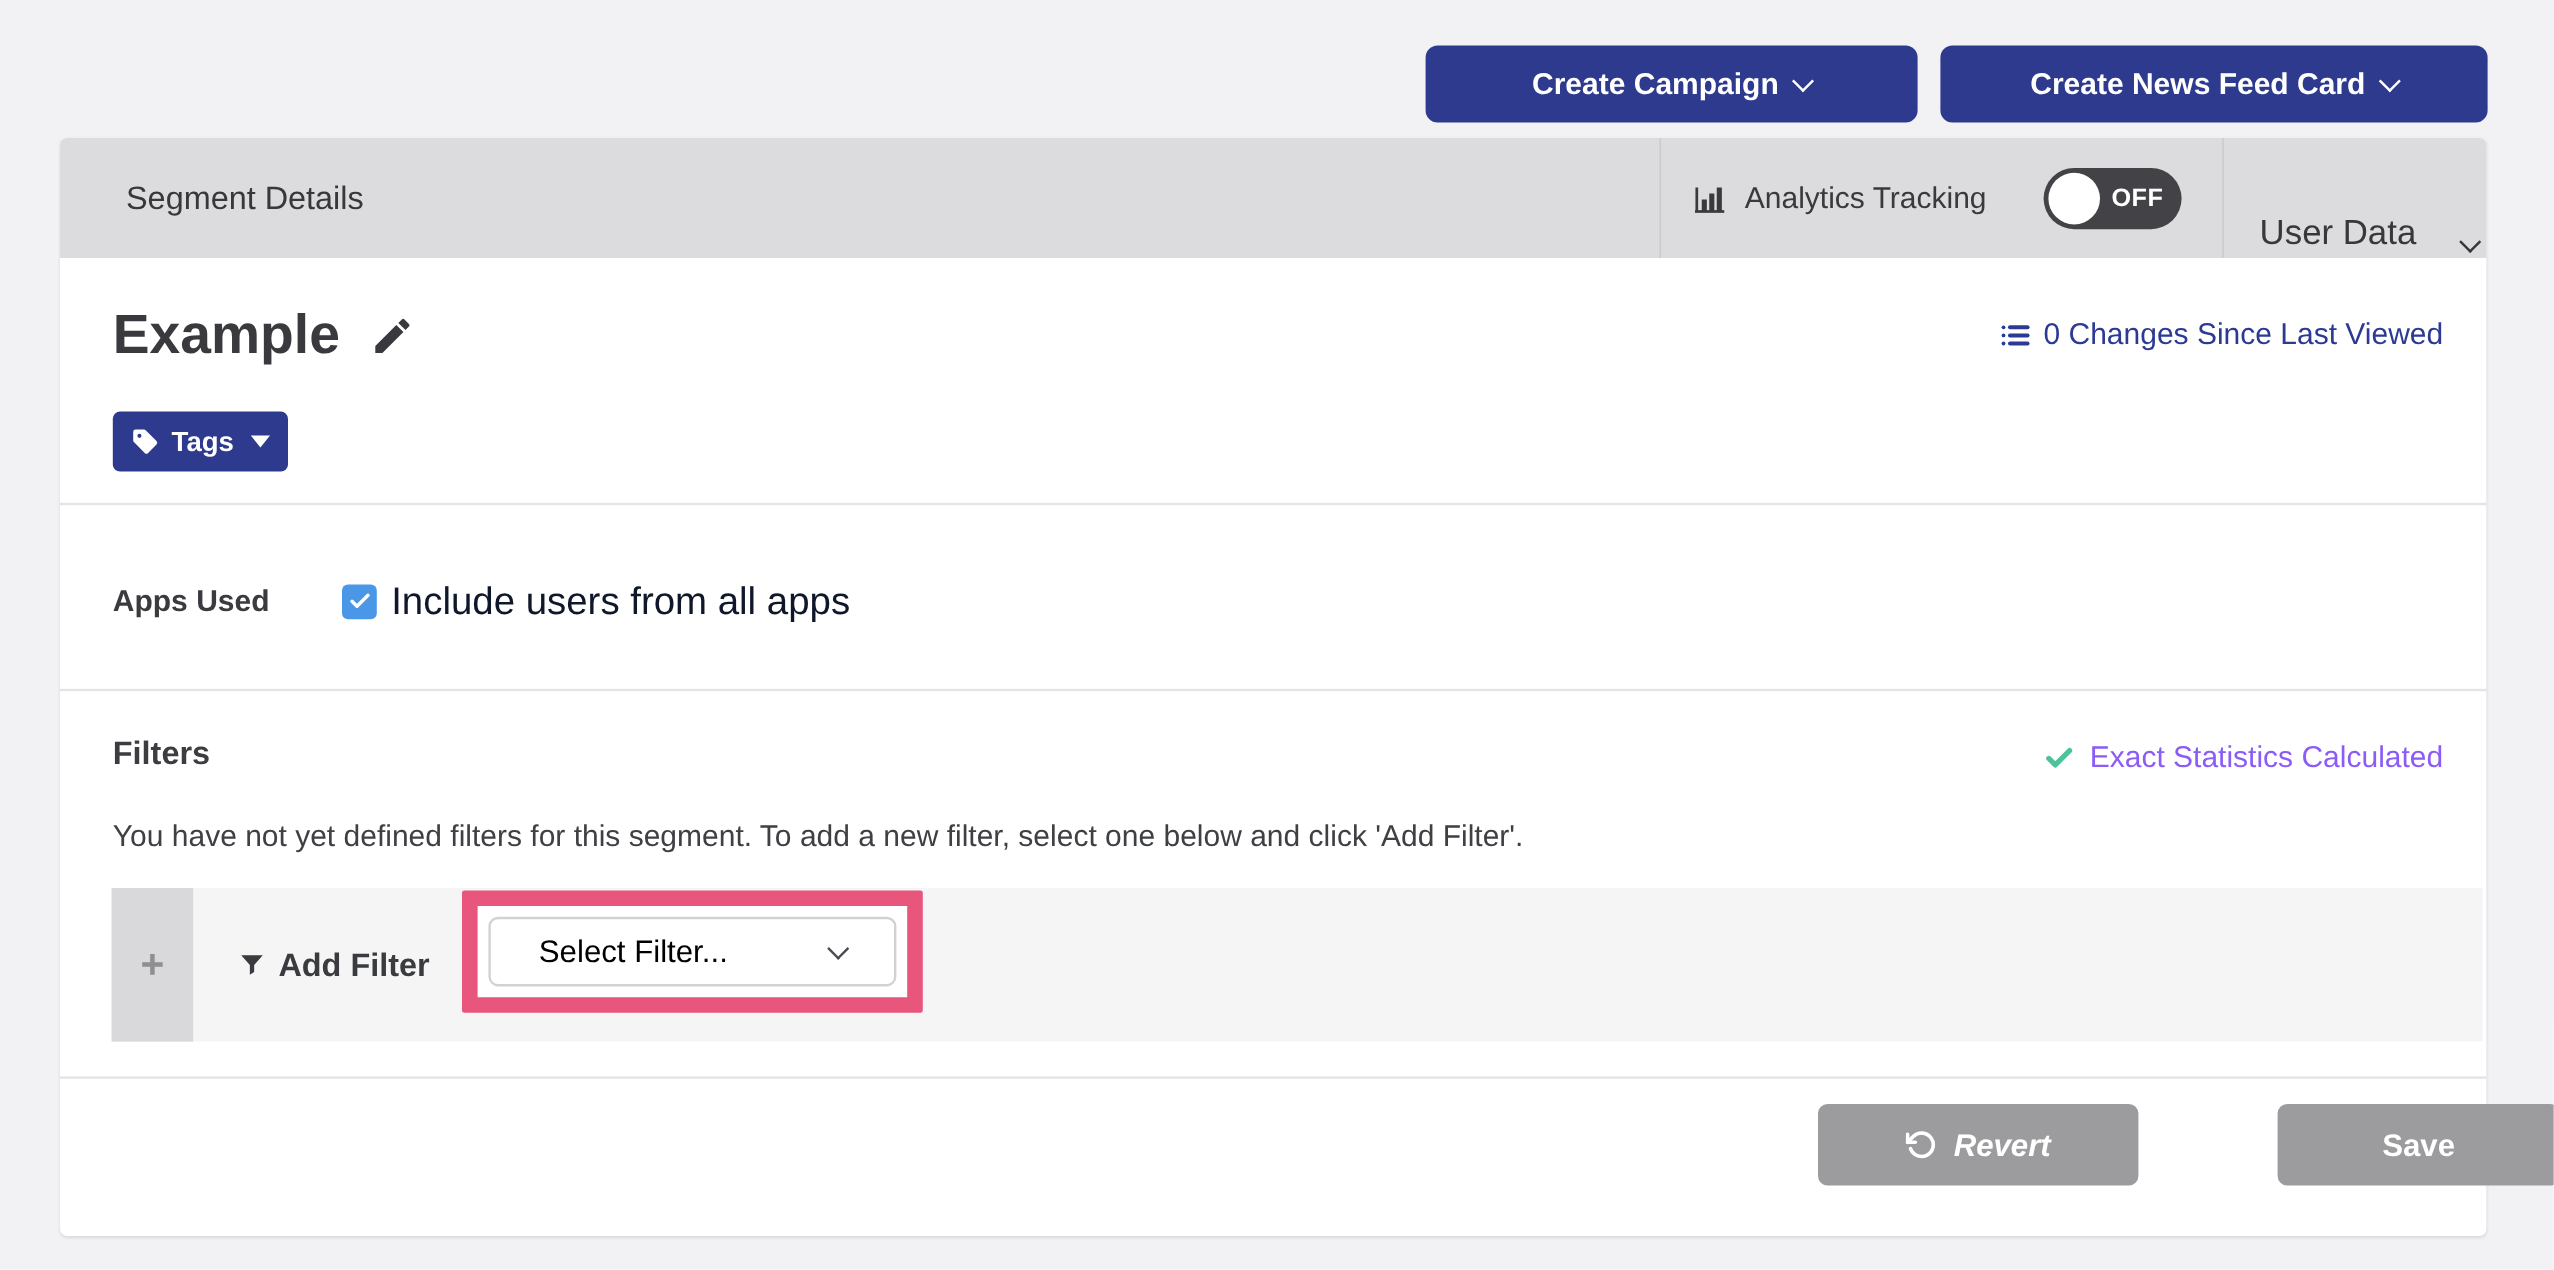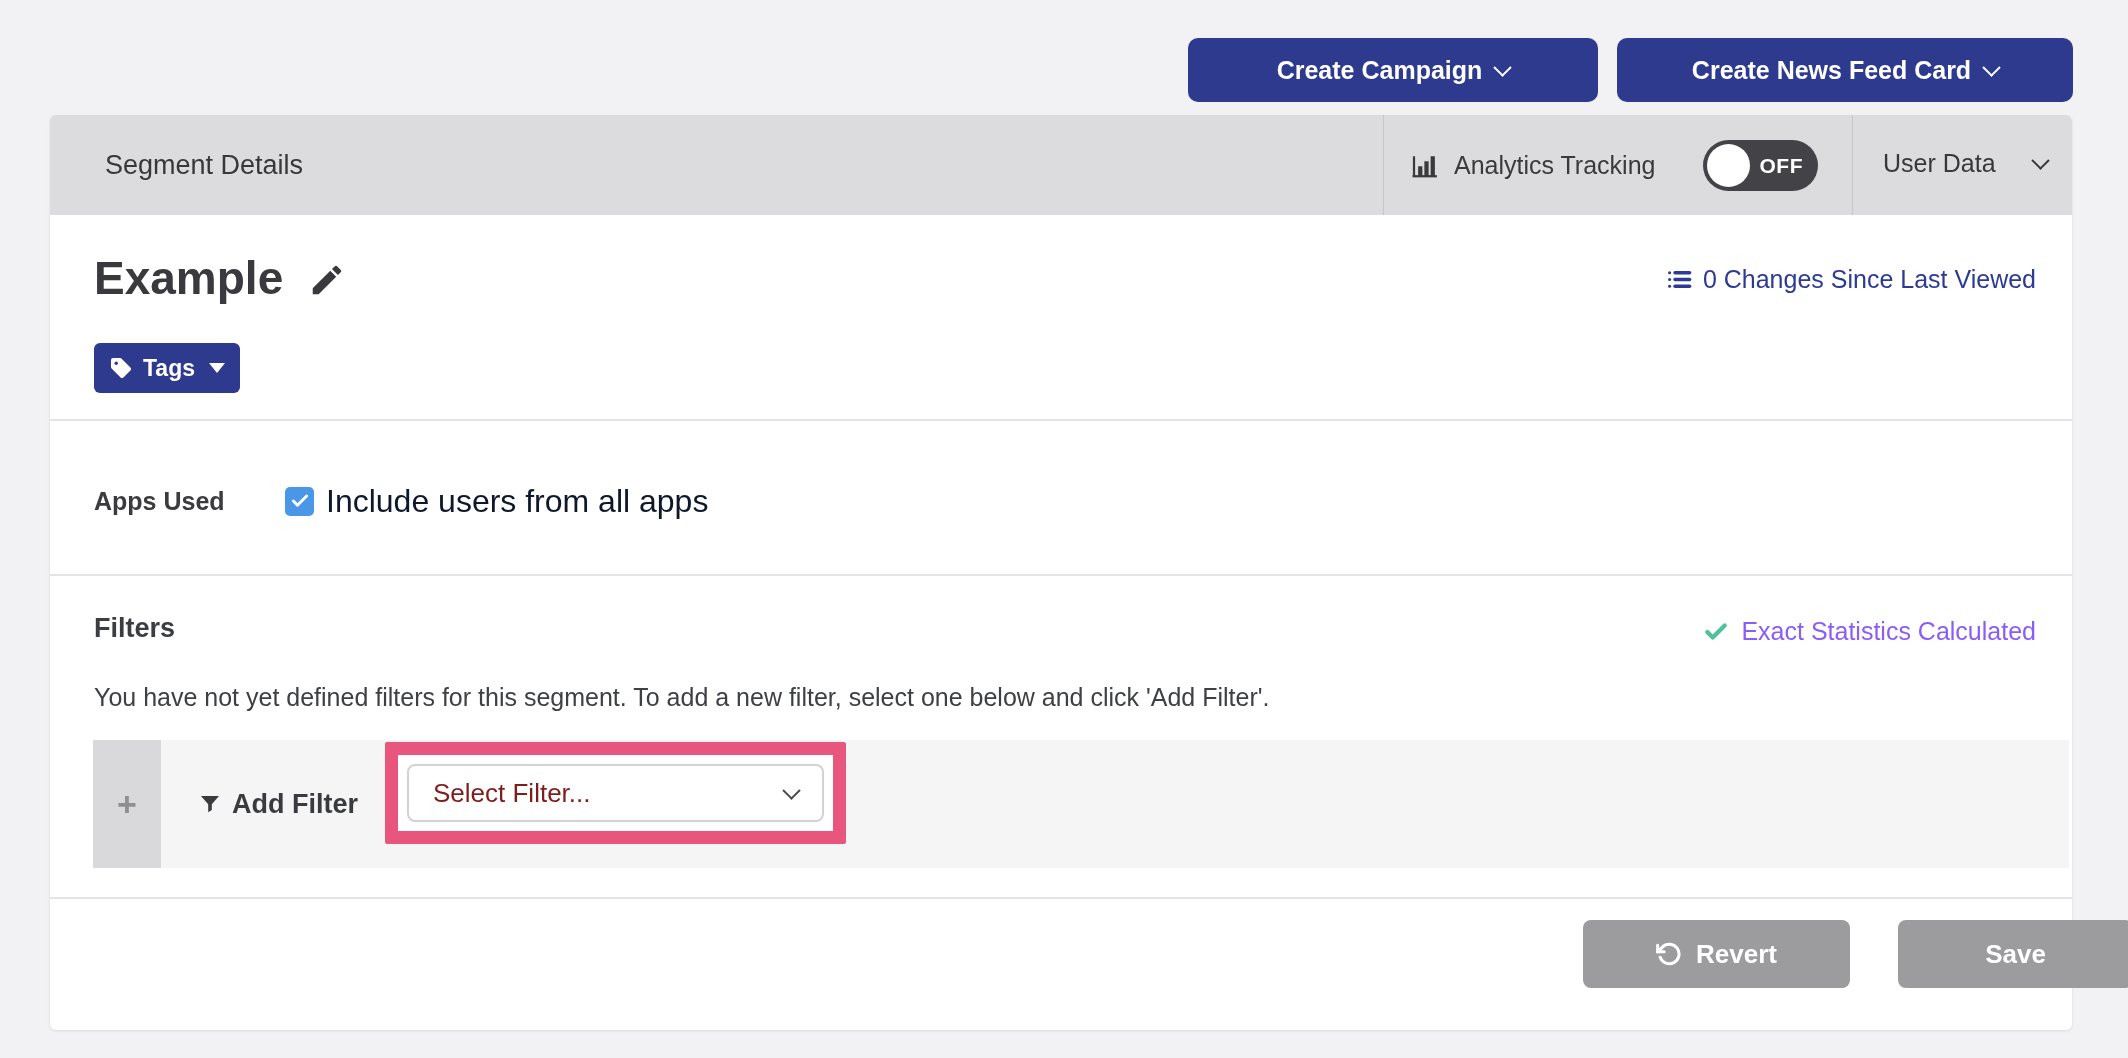--- a/index.html
+++ b/index.html
@@ -66,22 +66,22 @@
     position:absolute; left:4px; top:4px; width:43px; height:43px;
     background:#fff; border-radius:50%;
   }
   .toggle-text {
     position:absolute; right:15px; top:0; height:51px;
     display:flex; align-items:center;
     color:#fff; font-size:21px; font-weight:bold; letter-spacing:.5px;
   }
   .user-data {
     position:absolute; left:1833px; top:0; height:96px;
-    display:flex; align-items:center; gap:38px;
-    font-size:25px; color:#38383c; cursor:pointer;
+    display:flex; align-items:flex-end; gap:38px;
+    font-size:29px; color:#38383c; cursor:pointer;
   }
 
   
   .segment-name {
     position:absolute; left:44px; top:138px;
     font-size:46px; font-weight:700; color:#3a3a3e; line-height:1.1;
   }
   .pencil { position:absolute; left:258px; top:146px; cursor:pointer; }
   .changes-link {
     position:absolute; right:36px; top:150px;
@@ -150,36 +150,36 @@
     position:absolute; left:105px; top:0; height:128px;
     display:flex; align-items:center; gap:10px;
     font-size:27px; font-weight:bold; color:#3a3b3f; cursor:pointer;
   }
   .annotation-highlight {
     position:absolute; left:292px; top:2px;
     border:13px solid #e8557d; background:#ffffff;
     padding:9px; border-radius:2px;
   }
   .filter-select {
-    width:417px; height:58px;
+    width:340px; height:58px;
     background:#fff; border:2px solid #d2d2d5; border-radius:8px;
     display:flex; align-items:center; cursor:pointer;
-    font-size:26px; color:#7f1d1d;
-    padding:0 24px; box-sizing:border-box; justify-content:space-between;
+    font-size:26px; color:#000000;
+    padding:0 40px; box-sizing:border-box; justify-content:space-between;
   }
 
   
   .footer-btn {
     position:absolute; top:805px; height:68px;
     background:#9c9c9e; color:#fff; border:none; border-radius:8px;
     display:flex; align-items:center; justify-content:center; gap:14px;
     font-family:"Liberation Sans", sans-serif;
     font-size:26px; font-weight:bold; cursor:pointer;
   }
-  #btn-revert { left:1533px; width:267px; }
+  #btn-revert { left:1465px; width:267px;font-style:italic; }
   #btn-save  { left:1848px; width:235px; }
 
   svg { display:block; }
 </style>
 </head>
 <body>
 
 <div class="canvas">
 
   <button class="top-btn" id="btn-create-campaign">

